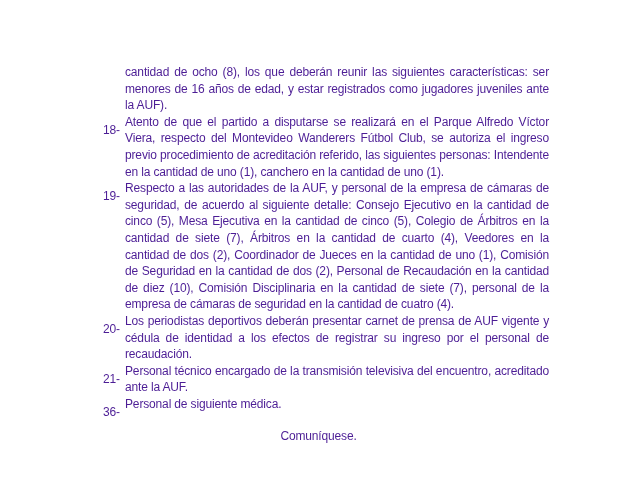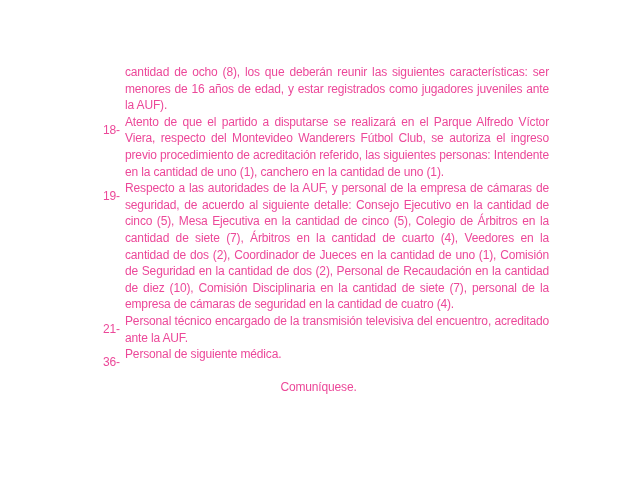--- a/index.html
+++ b/index.html
@@ -4,21 +4,21 @@
 <style>
   * { margin: 0; padding: 0; box-sizing: border-box; }
   html, body { background: #ffffff; }
   .page {
     position: relative;
     width: 635px;
     height: 497px;
     background: #ffffff;
     overflow: hidden;
     font-family: "Liberation Sans", sans-serif;
-    color: #ec4899;
+    color: #4c1d95;
     font-size: 12px;
     line-height: 16.6px;
     letter-spacing: -0.15px;
   }
   .content {
     position: absolute;
     left: 88px;
     top: 64px;
     width: 461px;
   }
@@ -51,20 +51,21 @@
 <body>
 
 <div class="page">
   <div class="content">
 
     <p class="cont-para">cantidad de ocho (8), los que deberán reunir las siguientes características: ser menores de 16 años de edad, y estar registrados como jugadores juveniles ante la AUF).</p>
 
     <div class="numbered-list" id="items-container">
         <div class="list-item"><span class="item-number">18-</span><span>Atento de que el partido a disputarse se realizará en el Parque Alfredo Víctor Viera, respecto del Montevideo Wanderers Fútbol Club, se autoriza el ingreso previo procedimiento de acreditación referido, las siguientes personas: Intendente en la cantidad de uno (1), canchero en la cantidad de uno (1).</span></div>
         <div class="list-item"><span class="item-number">19-</span><span>Respecto a las autoridades de la AUF, y personal de la empresa de cámaras de seguridad, de acuerdo al siguiente detalle: Consejo Ejecutivo en la cantidad de cinco (5), Mesa Ejecutiva en la cantidad de cinco (5), Colegio de Árbitros en la cantidad de siete (7), Árbitros en la cantidad de cuarto (4), Veedores en la cantidad de dos (2), Coordinador de Jueces en la cantidad de uno (1), Comisión de Seguridad en la cantidad de dos (2), Personal de Recaudación en la cantidad de diez (10), Comisión Disciplinaria en la cantidad de siete (7), personal de la empresa de cámaras de seguridad en la cantidad de cuatro (4).</span></div>
+        <div class="list-item"><span class="item-number">20-</span><span>Los periodistas deportivos deberán presentar carnet de prensa de AUF vigente y cédula de identidad a los efectos de registrar su ingreso por el personal de recaudación.</span></div>
         <div class="list-item"><span class="item-number">21-</span><span>Personal técnico encargado de la transmisión televisiva del encuentro, acreditado ante la AUF.</span></div>
         <div class="list-item"><span class="item-number">36-</span><span>Personal de siguiente médica.</span></div>
       </div>
 
     <p class="closing">Comuníquese.</p>
 
   </div>
 </div>
 
 </body></html>

